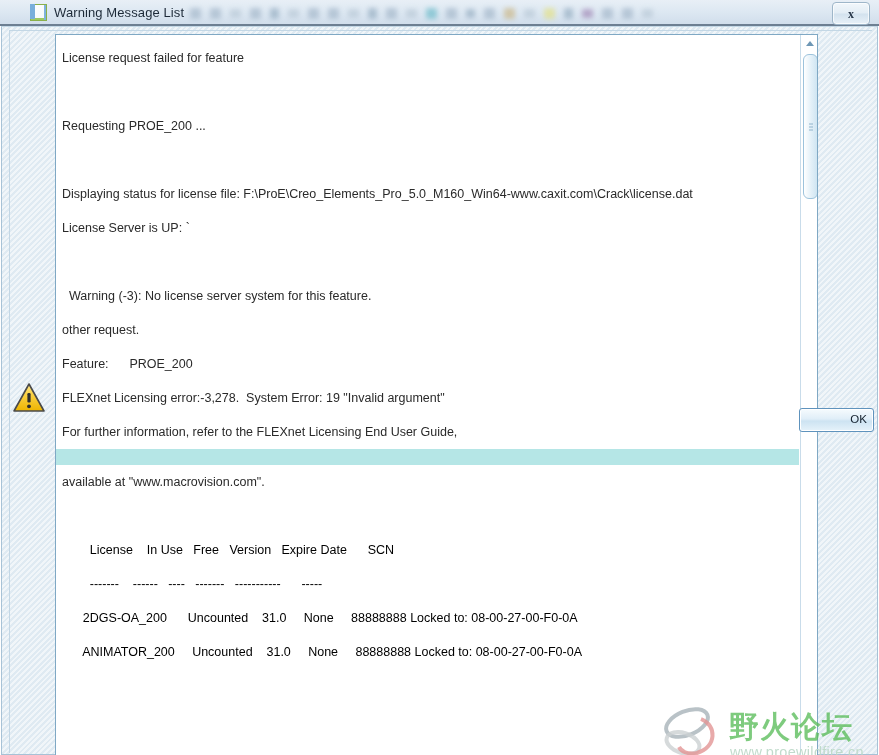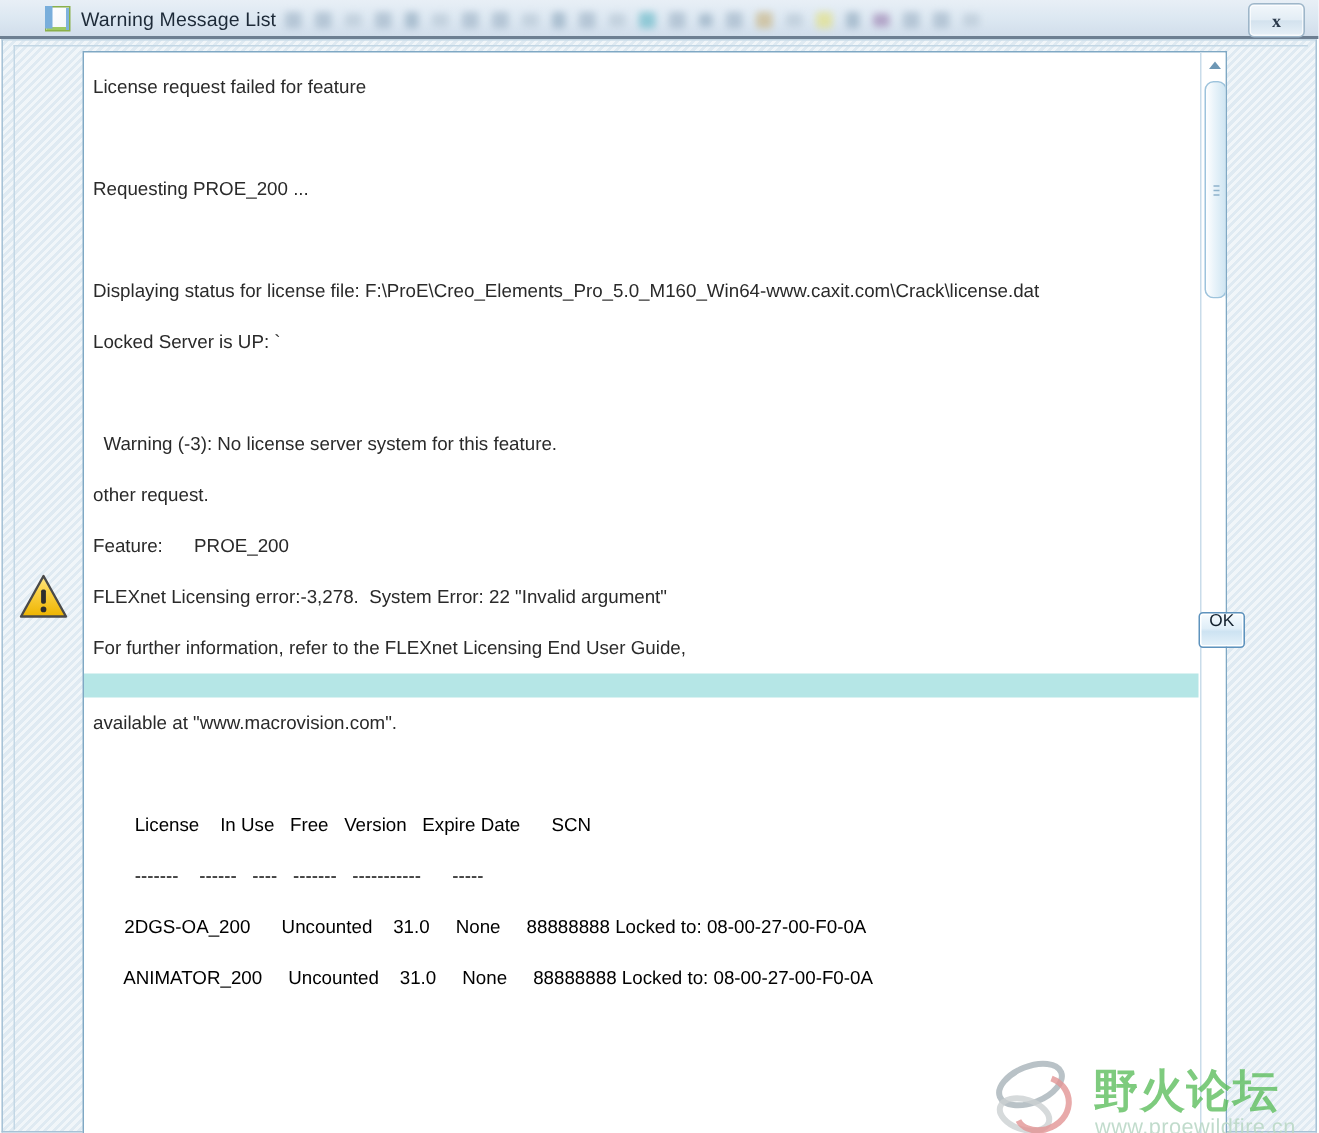--- a/index.html
+++ b/index.html
@@ -266,23 +266,24 @@
   
   #ok-button {
     position: absolute;
     left: 797px; top: 381px;
     width: 29px; height: 22px;
     border: 1px solid #5f93bd;
     border-radius: 3px;
     background: linear-gradient(to bottom, #f6fbfe 0%, #e0eef8 45%, #cde3f2 55%, #e6f2fa 100%);
     box-shadow: 0 0 0 1px #ffffff inset;
     display: flex;
-    align-items: flex-start;
+    align-items: center;
     justify-content: center;
     cursor: pointer;
+    padding-left: 44px;
   }
   #ok-button .lbl {
     font-size: 11.5px;
     color: #13202d;
     line-height: 1;
   }
 
   
   #watermark {
     position: absolute;
@@ -370,26 +371,26 @@
       </svg>
     </div>
 
     <div id="message-panel">
       <div id="message-lines">
           <div class="msg-line">License request failed for feature</div>
           <div class="msg-line blank"></div>
           <div class="msg-line">Requesting PROE_200 ...</div>
           <div class="msg-line blank"></div>
           <div class="msg-line">Displaying status for license file: F:\ProE\Creo_Elements_Pro_5.0_M160_Win64-www.caxit.com\Crack\license.dat</div>
-          <div class="msg-line">Locked Server is UP: `</div>
+          <div class="msg-line">License Server is UP: `</div>
           <div class="msg-line blank"></div>
           <div class="msg-line">  Warning (-3): No license server system for this feature.</div>
           <div class="msg-line">other request.</div>
           <div class="msg-line">Feature:      PROE_200</div>
-          <div class="msg-line">FLEXnet Licensing error:-3,278.  System Error: 22 "Invalid argument"</div>
+          <div class="msg-line">FLEXnet Licensing error:-3,278.  System Error: 19 "Invalid argument"</div>
           <div class="msg-line">For further information, refer to the FLEXnet Licensing End User Guide,</div>
           <div class="msg-line highlight"></div>
           <div class="msg-line">available at "www.macrovision.com".</div>
           <div class="msg-line blank"></div>
           <div class="msg-table">        License    In Use   Free   Version   Expire Date      SCN</div>
           <div class="msg-table">        -------    ------   ----   -------   -----------      -----</div>
           <div class="msg-table">      2DGS-OA_200      Uncounted    31.0     None     88888888 Locked to: 08-00-27-00-F0-0A</div>
           <div class="msg-table">      ANIMATOR_200     Uncounted    31.0     None     88888888 Locked to: 08-00-27-00-F0-0A</div>
         </div>
 

